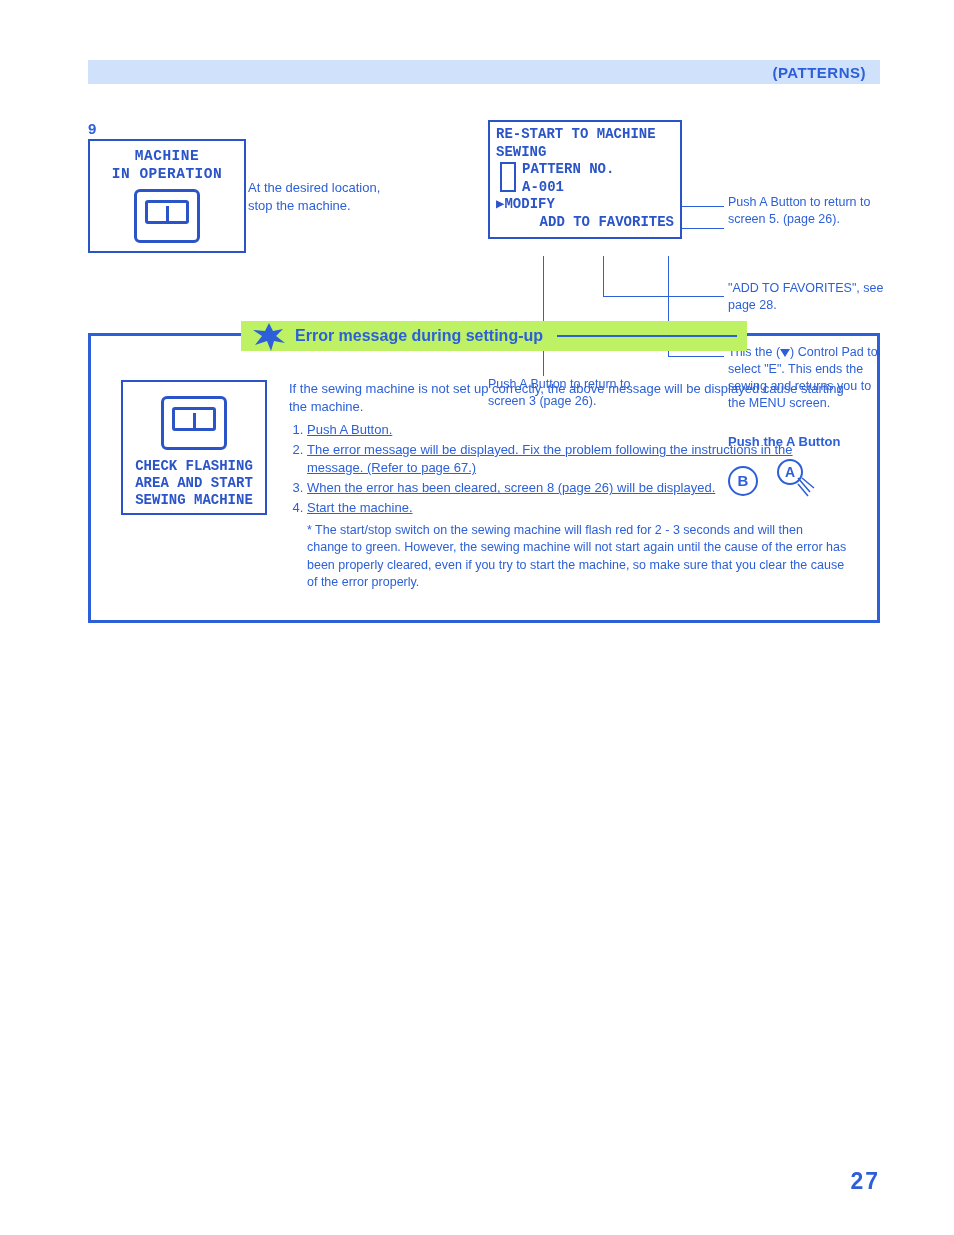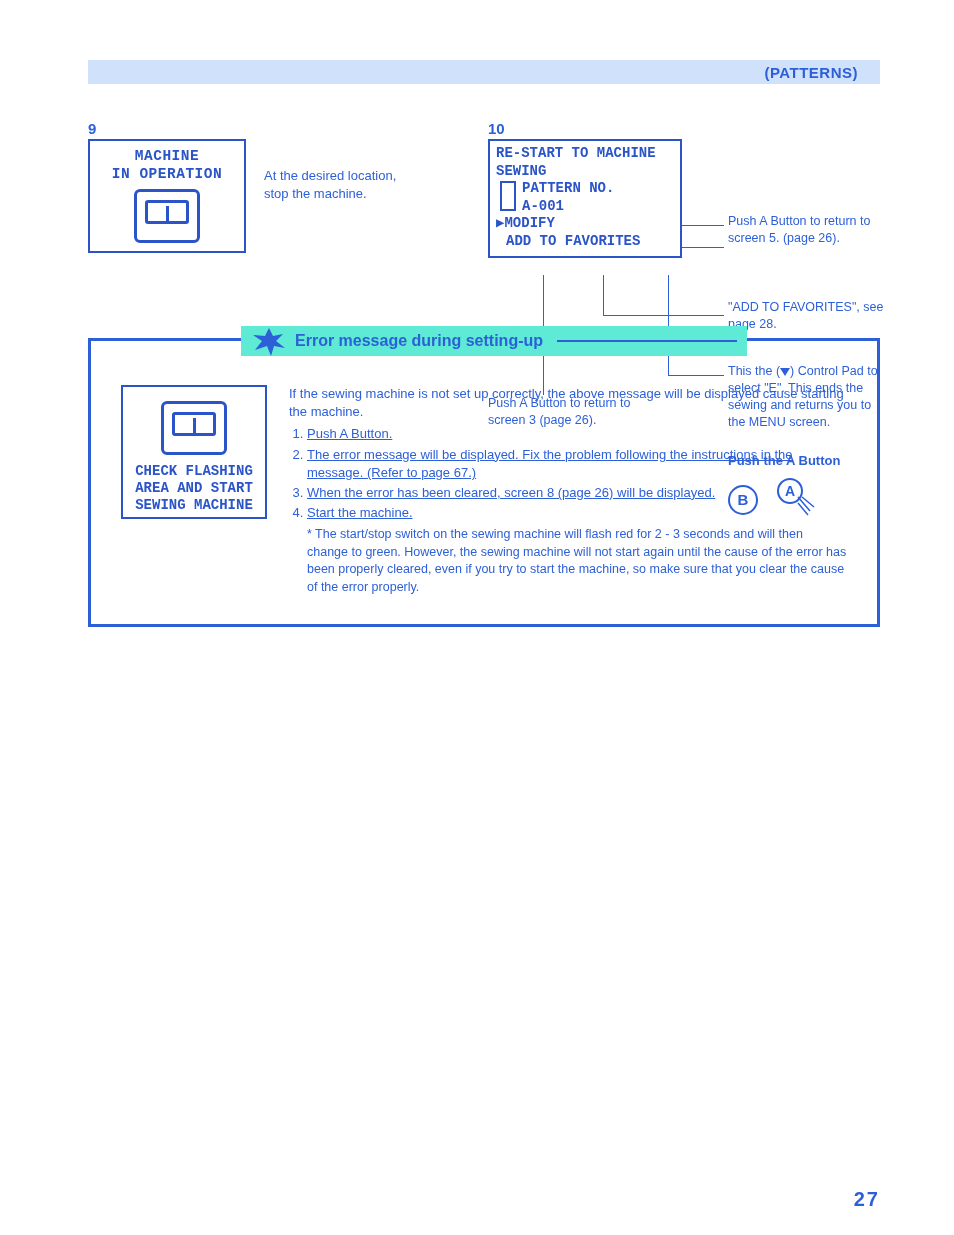--- a/index.html
+++ b/index.html
@@ -23,21 +23,21 @@
     background:#fff;
     position:relative;
     padding:60px 74px 40px 88px;
   }
   .header-bar{
     height:24px;
     background:var(--light-blue);
     display:flex;
     align-items:center;
     justify-content:flex-end;
-    padding:0 22px;
+    padding:0 14px;
   }
   .header-bar span{
     color:var(--blue);
     font-weight:bold;
     font-size:15px;
     letter-spacing:.5px;
   }
   .sub-header{
     text-align:right;
     color:var(--blue);
@@ -100,24 +100,24 @@
     background:var(--lcd);
   }
   .side-text{
     font-size:13px;
     color:var(--blue);
     line-height:1.4;
   }
   .step9-flex{
     display:flex;
     align-items:flex-start;
-    gap:18px;
+    gap:2px;
   }
   .step9-flex .side-text{
-    margin-top:28px;
+    margin-top:40px;
     width:160px;
   }
 
   
   .lcd10{
     border:2px solid var(--lcd);
     width:194px;
     padding:4px 6px 6px 6px;
     font-family:"Courier New", monospace;
     font-weight:bold;
@@ -190,21 +190,21 @@
   .error-panel{
     margin-top:80px;
     border:3px solid var(--blue);
     position:relative;
     padding:44px 30px 28px 30px;
   }
   .error-title-wrap{
     position:absolute;
     top:-15px;
     left:150px;
-    background:#5eead4;
+    background:#bef264;
     padding:0 10px;
     display:flex;
     align-items:center;
     gap:8px;
   }
   .burst{
     width:36px;height:30px;
   }
   .error-title{
     color:var(--blue);
@@ -242,24 +242,24 @@
   }
   .err-text ol{margin:4px 0 4px 18px;padding:0;text-decoration:underline;}
   .err-text ol li{margin-bottom:2px;}
   .note{
     margin-left:18px;
     font-size:12.5px;
   }
   .page-num{
     position:absolute;
     right:74px;
-    bottom:24px;
-    color:var(--blue);
-    font-weight:bold;
-    font-size:20px;
+    bottom:40px;
+    color:var(--blue);
+    font-weight:bold;
+    font-size:23px;
     letter-spacing:2px;
     font-family:"Arial Black", Arial, sans-serif;
   }
   .tri{
     display:inline-block;
     width:0;height:0;
     border-left:5px solid transparent;
     border-right:5px solid transparent;
     border-top:8px solid var(--blue);
     vertical-align:middle;
@@ -282,31 +282,30 @@
         <div class="lcd-box">
           <div class="lcd-title">MACHINE
 IN OPERATION</div>
           <div class="sewing-icon"></div>
         </div>
         <div class="side-text">At the desired location, stop the machine.</div>
       </div>
     </div>
 
     <div class="col-right">
-      <div class="step-label">10</div>
 
       <div style="position:relative;">
         <div class="lcd10">
           <div class="row">RE-START TO MACHINE</div>
           <div class="row">SEWING</div>
           <div class="pat-icon"></div>
           <div class="row indent">PATTERN NO.</div>
           <div class="row indent">A-001</div>
           <div class="row">▶MODIFY</div>
-          <div class="row" style="padding-left:10px;">ADD TO FAVORITES</div>
+          <div class="row" style="padding-left:10px;text-align:right;">ADD TO FAVORITES</div>
         </div>
 
         <div class="callout-line" style="left:194px;top:86px;width:42px;height:1px;"></div>
         <div class="callout-line" style="left:194px;top:108px;width:42px;height:1px;"></div>
         <div class="callout-line" style="left:180px;top:136px;width:1px;height:100px;"></div>
         <div class="callout-line" style="left:180px;top:236px;width:56px;height:1px;"></div>
         <div class="callout-line" style="left:55px;top:136px;width:1px;height:120px;"></div>
         <div class="callout-line" style="left:115px;top:136px;width:1px;height:40px;"></div>
         <div class="callout-line" style="left:115px;top:176px;width:121px;height:1px;"></div>
 

